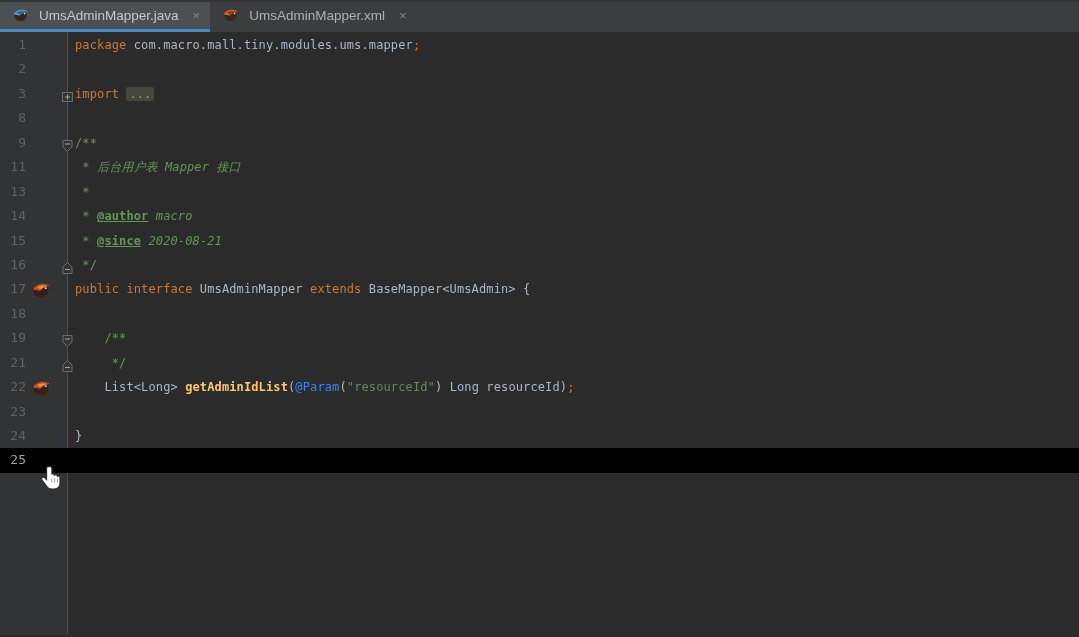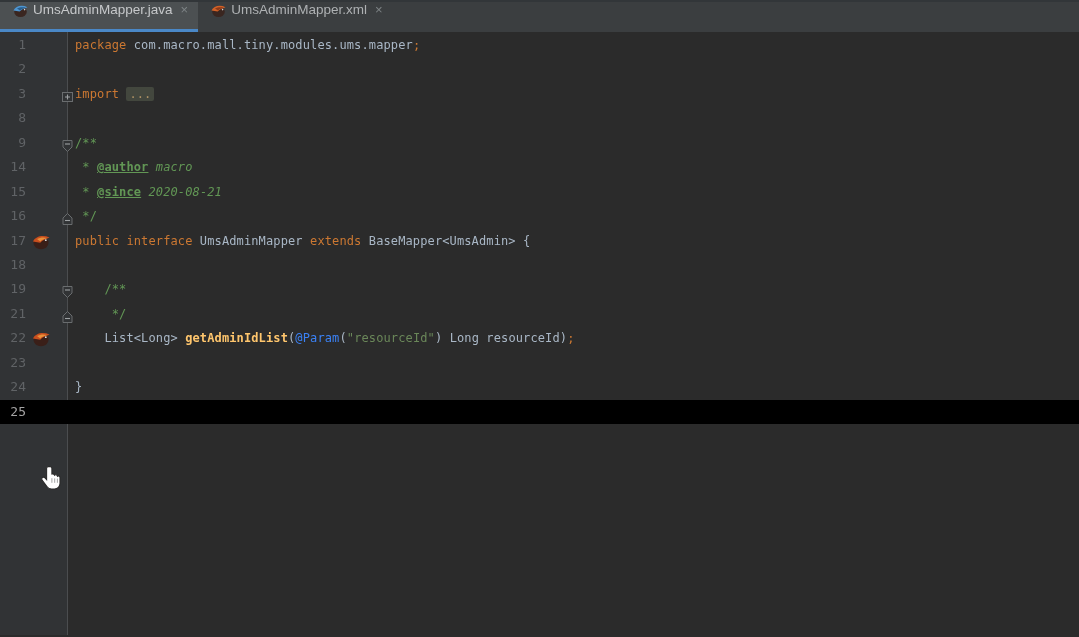--- a/index.html
+++ b/index.html
@@ -2,21 +2,21 @@
 <html><head>
 <meta charset="utf-8">
 <style>
   * { margin:0; padding:0; box-sizing:border-box; }
   html,body { width:1079px; height:637px; overflow:hidden; background:#2B2B2B;
               font-family:"DejaVu Sans Mono", monospace; }
 
   
   .tabbar { position:relative; width:100%; height:32px; background:#3B3E40;
             border-top:2px solid #323639; display:flex; align-items:stretch; }
-  .tab { display:flex; gap:4px; padding:0 10px 4px 12px;
+  .tab { display:flex; align-items:center; gap:10px; padding:0 10px 4px 12px;
          font-family:"Liberation Sans", sans-serif; font-size:13.5px;
          color:#AEB1B3; cursor:default; }
   .tab.active { background:#4C5052; color:#C6C8CA;
                 box-shadow:inset 0 -3px 0 0 #4A88C7; }
   .tab .close { color:#7E8486; font-size:13px; margin-left:4px;
                 font-family:"Liberation Sans", sans-serif; }
   .tab svg { flex:0 0 auto; }
 
   
   .editor { position:relative; width:100%; height:603px; background:#2B2B2B; }
@@ -118,20 +118,32 @@
           <span class="lnum">9</span>
           <span class="fold"><svg width="13" height="14" viewBox="0 0 13 14">
               <path d="M2 1.5 h9 v6.5 l-4.5 4.5 l-4.5 -4.5 Z" fill="#313335" stroke="#6A6D6F"></path>
               <path d="M4 5 h5" stroke="#9DA0A2" stroke-width="1.1"></path>
             </svg></span>
         </div>
         <div class="code-cell"><span class="tk-comment">/**</span></div>
       </div>
       <div class="line">
         <div class="gutter-cell">
+          <span class="lnum">11</span>
+        </div>
+        <div class="code-cell"><span class="tk-comment"> * </span><span class="tk-commentItalic">后台用户表 Mapper 接口</span></div>
+      </div>
+      <div class="line">
+        <div class="gutter-cell">
+          <span class="lnum">13</span>
+        </div>
+        <div class="code-cell"><span class="tk-comment"> *</span></div>
+      </div>
+      <div class="line">
+        <div class="gutter-cell">
           <span class="lnum">14</span>
         </div>
         <div class="code-cell"><span class="tk-comment"> * </span><span class="tk-docTag">@author</span><span class="tk-commentItalic"> macro</span></div>
       </div>
       <div class="line">
         <div class="gutter-cell">
           <span class="lnum">15</span>
         </div>
         <div class="code-cell"><span class="tk-comment"> * </span><span class="tk-docTag">@since</span><span class="tk-commentItalic"> 2020-08-21</span></div>
       </div>

